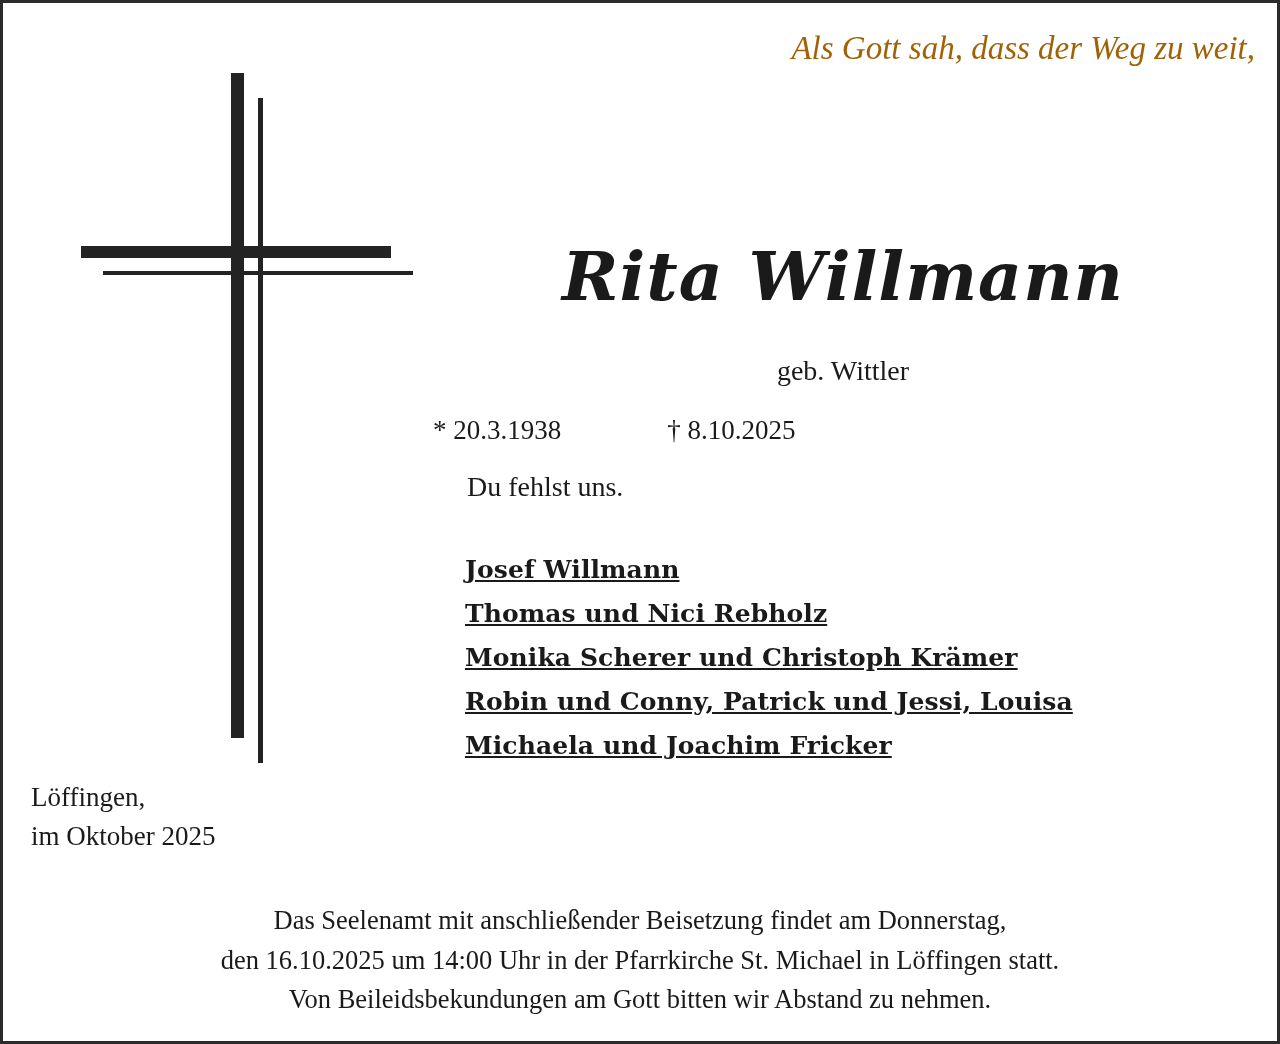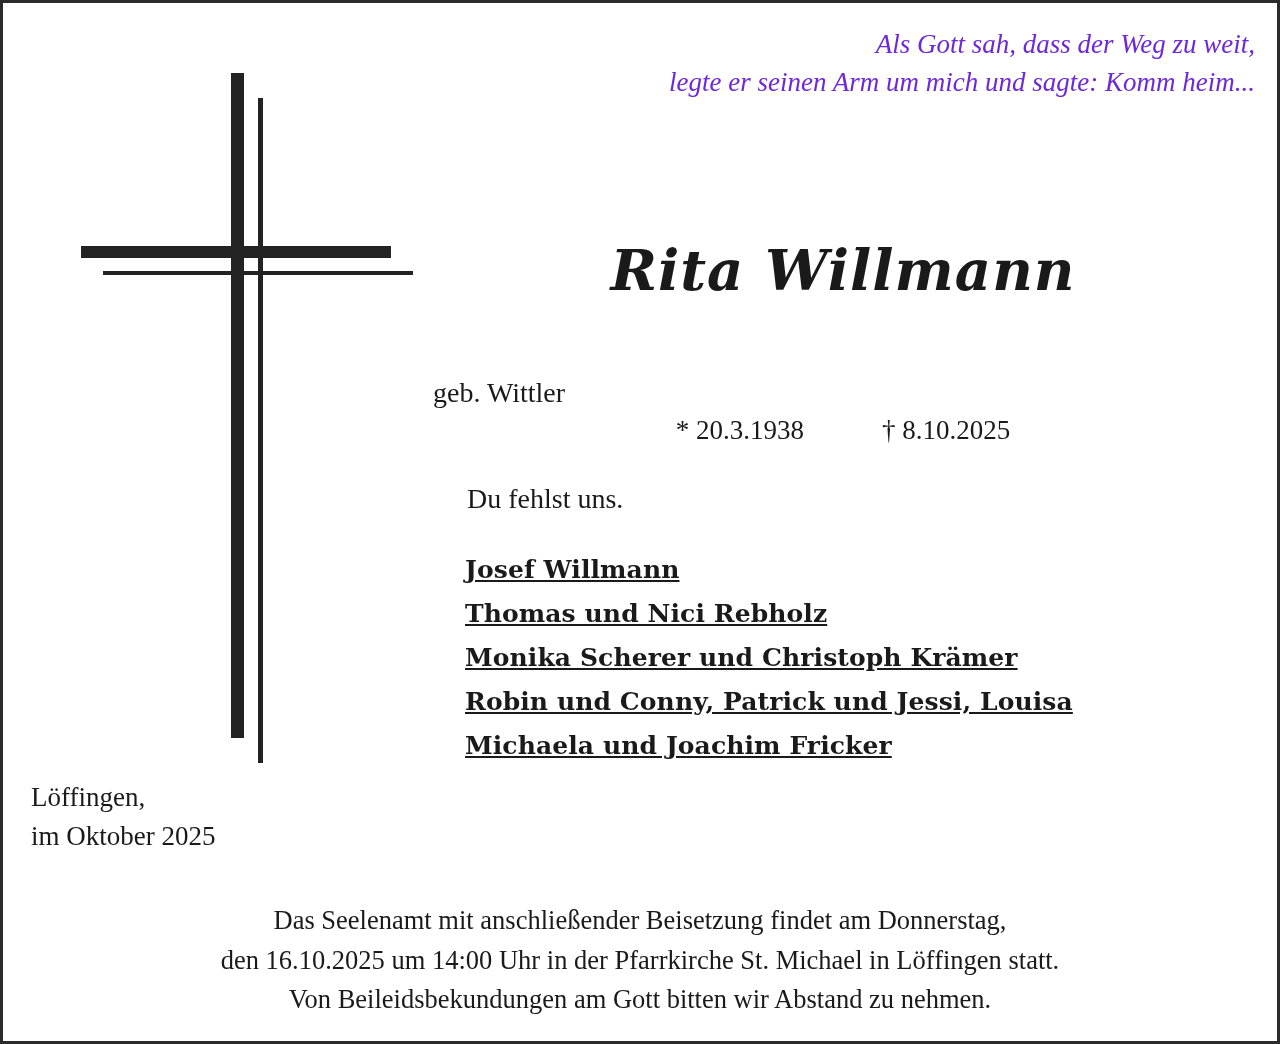--- a/index.html
+++ b/index.html
@@ -66,23 +66,23 @@
   }
 
   
   .verse {
     position: absolute;
     right: 22px;
     top: 22px;
     width: 730px;
     text-align: right;
     font-style: italic;
-    font-size: 27px;
+    font-size: 33px;
     line-height: 1.42;
-    color: #6d28d9;
+    color: #a16207;
   }
 
   .memory-line {
     position: absolute;
     left: 430px;
     top: 178px;
     width: 820px;
     text-align: center;
     font-size: 28px;
     letter-spacing: 0.2px;
@@ -90,49 +90,50 @@
 
   .name {
     position: absolute;
     left: 430px;
     top: 238px;
     width: 820px;
     text-align: center;
     font-family: "DejaVu Serif", serif;
     font-style: italic;
     font-weight: 700;
-    font-size: 56px;
+    font-size: 68px;
     line-height: 1.05;
     letter-spacing: 1px;
     white-space: nowrap;
   }
 
   .born-name {
     position: absolute;
     left: 430px;
-    top: 374px;
-    width: 820px;
+    top: 352px;
+    width: 820px;
+    text-align: center;
     font-size: 28px;
   }
 
   .dates {
     position: absolute;
     left: 430px;
     top: 412px;
     width: 820px;
     display: flex;
-    justify-content: center;
-    gap: 78px;
+    justify-content: flex-start;
+    gap: 106px;
     font-size: 27px;
   }
 
   .miss-line {
     position: absolute;
     left: 464px;
-    top: 480px;
+    top: 468px;
     font-size: 28px;
   }
 
   .mourners {
     position: absolute;
     left: 462px;
     top: 545px;
     font-family: "DejaVu Serif", serif;
     font-weight: 700;
     font-size: 25px;
@@ -167,21 +168,20 @@
 
   <div class="cross-area">
     <div class="cross-bar v-thick"></div>
     <div class="cross-bar v-thin"></div>
     <div class="cross-bar h-thick"></div>
     <div class="cross-bar h-thin"></div>
   </div>
 
   <div class="verse">
     <div>Als Gott sah, dass der Weg zu weit,</div>
-    <div>legte er seinen Arm um mich und sagte: Komm heim...</div>
   </div>
 
 
   <div class="name">Rita Willmann</div>
 
   <div class="born-name">geb. Wittler</div>
 
   <div class="dates">
     <span>* 20.3.1938</span>
     <span>† 8.10.2025</span>

